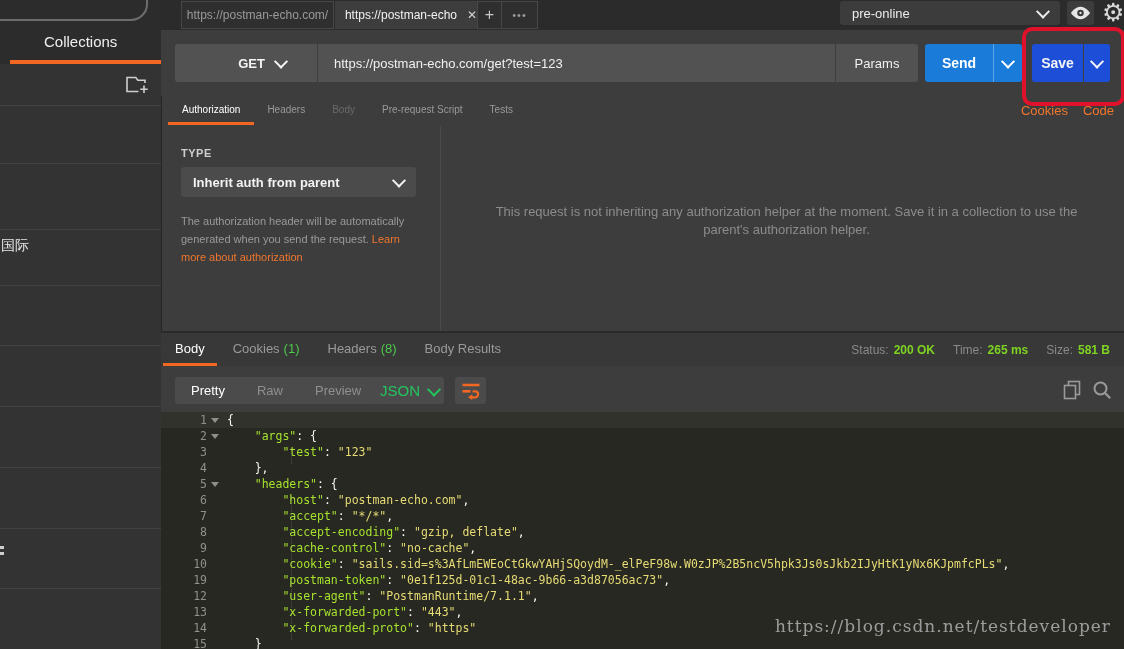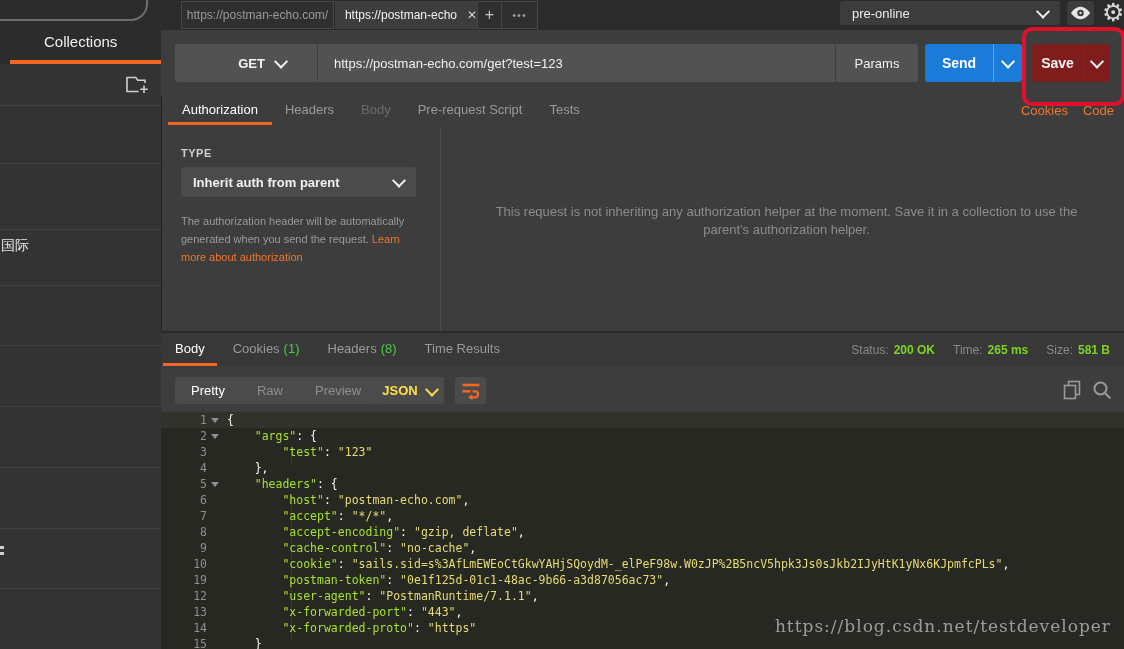--- a/index.html
+++ b/index.html
@@ -39,26 +39,26 @@
   
   .reqrow{position:absolute;left:161px;top:30px;right:0;height:66px;background:#3d3d3d;}
   .url-group{position:absolute;left:14px;top:14px;width:743px;height:38px;background:#525252;border-radius:3px;display:flex;}
   .method{width:110px;display:flex;align-items:center;justify-content:center;gap:11px;font-weight:bold;font-size:13px;
           color:#f5f5f5;border-right:1px solid #3e3e3e;padding-left:32px;}
   .url-text{flex:1;display:flex;align-items:center;padding-left:16px;font-size:13px;color:#f0f0f0;}
   .params-btn{width:82px;border-left:1px solid #3e3e3e;display:flex;align-items:center;justify-content:center;font-size:13px;color:#f0f0f0;}
   .send-group{position:absolute;left:764px;top:14px;width:97px;height:38px;background:#1a7bd9;border-radius:3px;display:flex;color:#ffffff;}
   .send-main{flex:1;display:flex;align-items:center;justify-content:center;font-weight:bold;font-size:14px;}
   .send-chev{width:28px;border-left:1px solid rgba(255,255,255,.3);display:flex;align-items:center;justify-content:center;}
-  .save-group{position:absolute;left:871px;top:14px;width:78px;height:38px;background:#7f1d1d;border-radius:3px;display:flex;color:#f5f5f5;}
+  .save-group{position:absolute;left:871px;top:14px;width:78px;height:38px;background:#1d4ed8;border-radius:3px;display:flex;color:#f5f5f5;}
   .save-main{flex:1;display:flex;align-items:center;justify-content:center;font-weight:bold;font-size:14px;}
   .save-chev{width:26px;border-left:1px solid #3e3e3e;display:flex;align-items:center;justify-content:center;}
 
   
-  .reqtabs{position:absolute;left:161px;top:96px;right:0;height:30px;display:flex;padding-left:21px;gap:27px;font-size:13px;}
+  .reqtabs{position:absolute;left:161px;top:96px;right:0;height:30px;display:flex;padding-left:21px;gap:27px;font-size:10px;}
   .rtab{position:relative;height:30px;line-height:28px;color:#9a9a9a;}
   .rtab.active{color:#ffffff;}
   .rtab.active::after{content:"";position:absolute;left:-14px;right:-14px;bottom:1px;height:3px;background:#f26722;}
   .rtab.disabled{color:#6b6b6b;}
   .hdr-links{position:absolute;right:10px;top:103px;display:flex;gap:15px;font-size:13px;color:#f0762d;}
 
   
   .authpane{position:absolute;left:161px;top:126px;right:0;height:206px;border-bottom:1px solid #2b2b2b;box-sizing:border-box;}
   .auth-divider{position:absolute;left:279px;top:0;bottom:0;width:1px;background:#4a4a4a;}
   .type-label{position:absolute;left:20px;top:21px;font-size:11px;font-weight:bold;letter-spacing:.5px;color:#cfcfcf;}
@@ -78,21 +78,21 @@
   .resptab .count{color:#4cc94c;margin-left:4px;}
   .resp-meta{position:absolute;right:14px;top:0;height:33px;display:flex;align-items:center;gap:18px;font-size:12px;color:#8a8a8a;}
   .resp-meta b{color:#7ed321;font-weight:bold;margin-left:5px;}
 
   
   .viewbar{position:absolute;left:161px;top:366px;right:0;height:46px;background:#3d3d3d;}
   .views{position:absolute;left:14px;top:11px;height:27px;background:#4b4b4b;border-radius:3px;display:flex;align-items:center;font-size:13px;}
   .view{padding:0 16px;color:#8f8f8f;}
   .view.active{color:#ffffff;font-weight:normal;}
   .fmt-btn{position:absolute;left:214px;top:11px;width:69px;height:27px;background:#4b4b4b;border-radius:3px;
-           display:flex;align-items:center;justify-content:center;gap:9px;font-size:13px;font-weight:bold;color:#fde047;}
+           display:flex;align-items:center;justify-content:center;gap:9px;font-size:15px;font-weight:normal;color:#22c55e;}
   .wrap-btn{position:absolute;left:294px;top:11px;width:31px;height:27px;background:#4b4b4b;border-radius:3px;
             display:flex;align-items:center;justify-content:center;}
   .resp-icons{position:absolute;right:12px;top:14px;display:flex;gap:10px;align-items:center;}
 
   
   .codearea{position:absolute;left:161px;top:412px;right:0;bottom:0;background:#272822;
             font-family:"DejaVu Sans Mono",monospace;font-size:11.5px;overflow:hidden;}
   .code-line{display:flex;height:16px;line-height:16px;}
   .code-line.hl{background:rgba(255,255,255,.05);}
   .ln{width:46px;text-align:right;color:#8f908a;flex:none;}
@@ -216,21 +216,21 @@
     </div>
     <div class="auth-divider"></div>
     <div class="auth-notice">This request is not inheriting any authorization helper at the moment. Save it in a collection to use the parent's authorization helper.</div>
   </div>
 
   <div class="resphead">
     <div class="resp-tabs" id="response-tabs">
         <div class="resptab active">Body</div>
         <div class="resptab">Cookies<span class="count">(1)</span></div>
         <div class="resptab">Headers<span class="count">(8)</span></div>
-        <div class="resptab">Time Results</div>
+        <div class="resptab">Body Results</div>
       </div>
     <div class="resp-meta">
       <span><span>Status:</span><b>200 OK</b></span>
       <span><span>Time:</span><b>265 ms</b></span>
       <span><span>Size:</span><b>581 B</b></span>
     </div>
   </div>
 
   <div class="viewbar">
     <div class="views" id="view-toggle">

